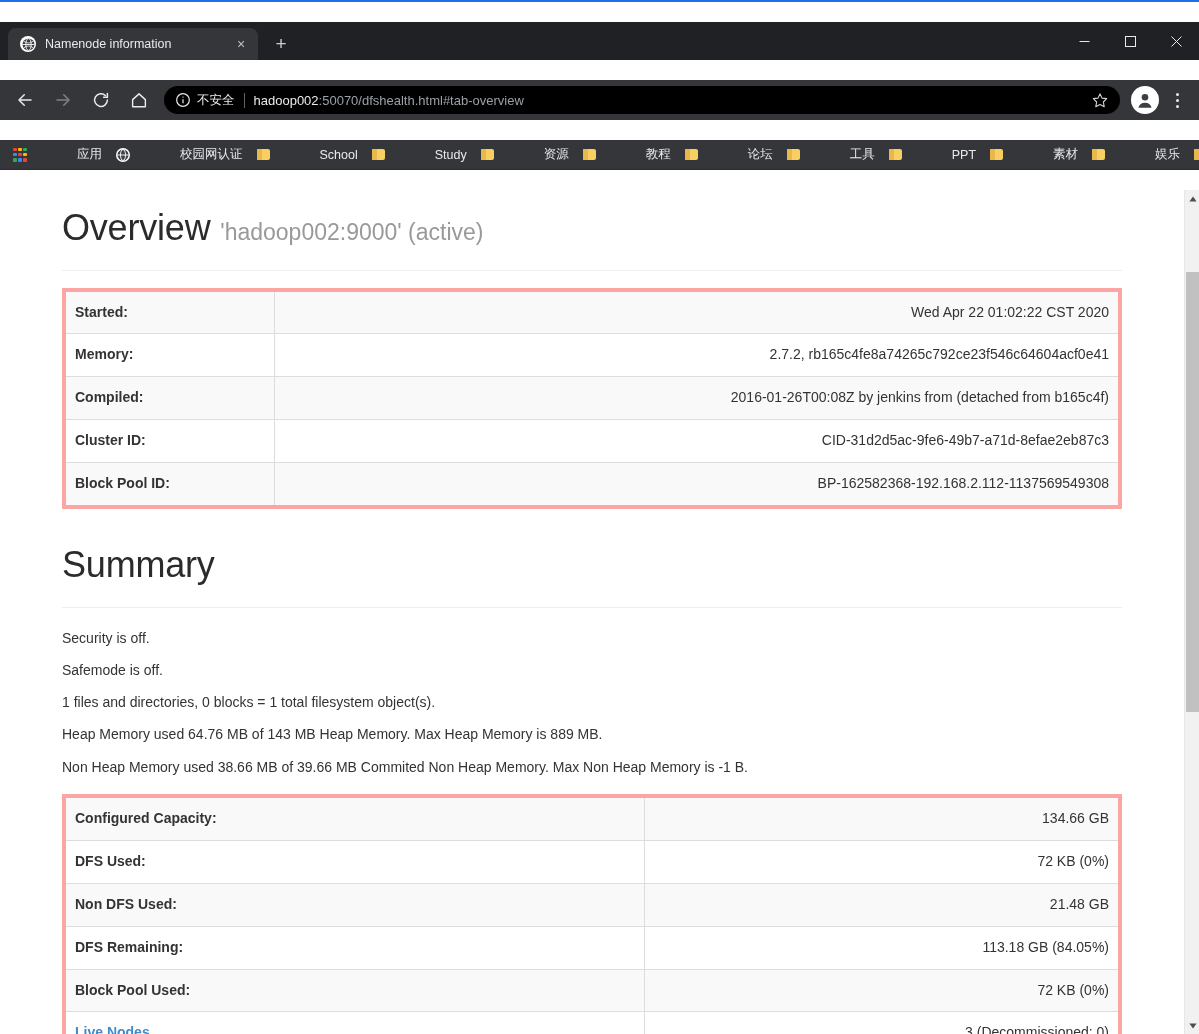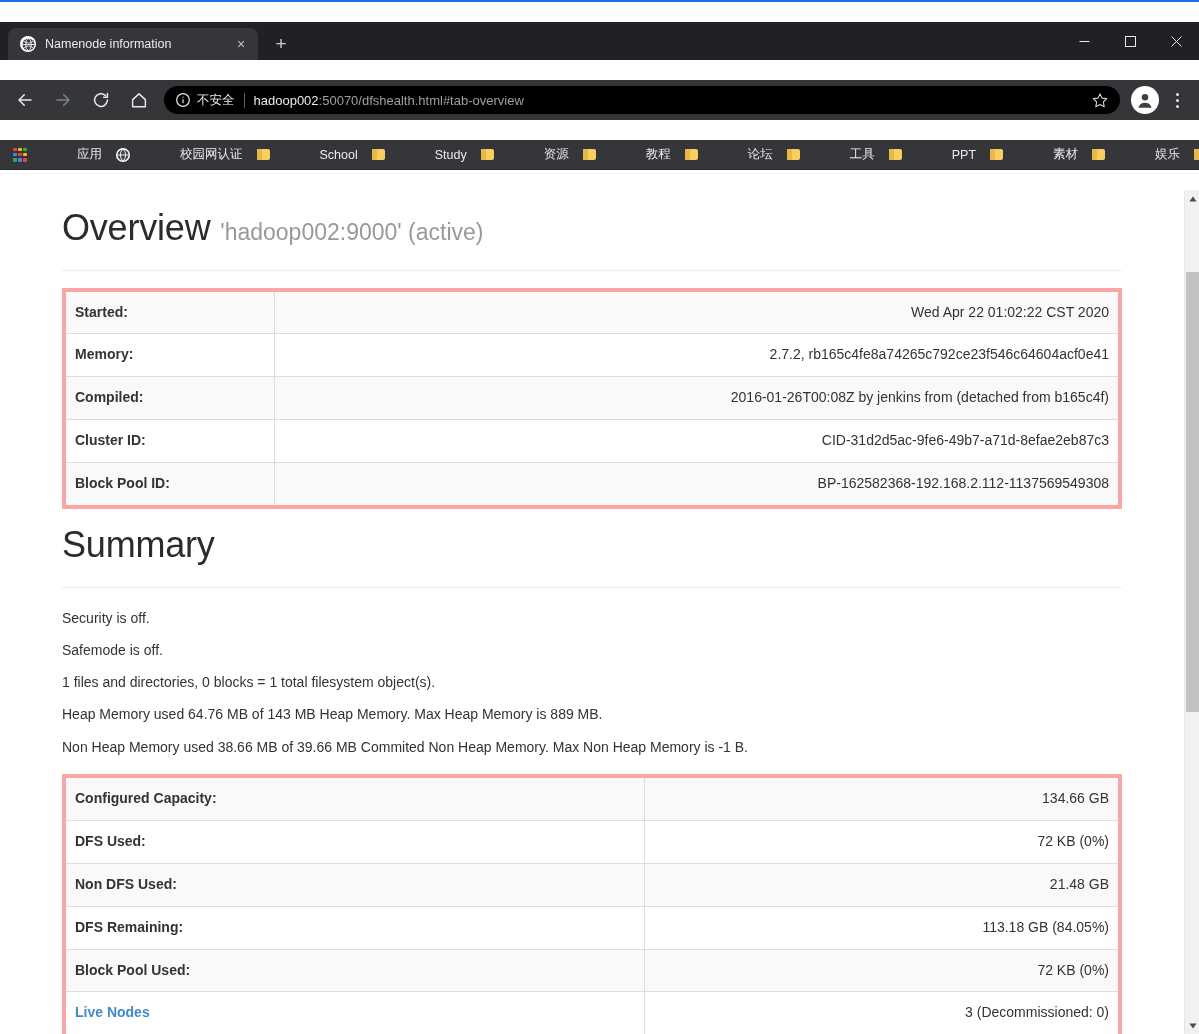--- a/index.html
+++ b/index.html
@@ -126,21 +126,21 @@
   table.tbl td { padding:11px 9px; border-top:1px solid #dddddd; vertical-align:middle;
                  line-height:1.42; }
   table.tbl tr:first-child td { border-top:none; }
   table.tbl tr:nth-child(odd) { background:#f9f9f9; }
   table.tbl tr:nth-child(even) { background:#ffffff; }
   td.k { width:210px; font-weight:bold; color:#333333; }
   td.k2 { width:580px; font-weight:bold; color:#333333; }
   td.v { color:#333333; border-left:1px solid #dddddd;text-align:right; }
   td.k a, td.k2 a { color:#428bca; text-decoration:none; font-weight:bold; }
 
-  .sumtop { margin-top:16px; }
+  .sumtop { margin-top:36px; }
   .sumline { font-size:14px; line-height:1.45; margin:0 0 12px 0; color:#333333; }
   .sumlines { margin-top:20px; }
 
   
   .sbar { width:15px; background:#f1f1f1; border-left:1px solid #e6e6e6; flex:none;
           position:relative; }
   .sb-arrow { height:17px; width:15px; display:flex; align-items:center; justify-content:center; }
   .sb-arrow.top { position:absolute; top:0; left:0; }
   .sb-arrow.bot { position:absolute; bottom:0; left:0; }
   .sb-thumb { position:absolute; left:1px; width:13px; top:82px; height:440px; background:#c1c1c1; }

